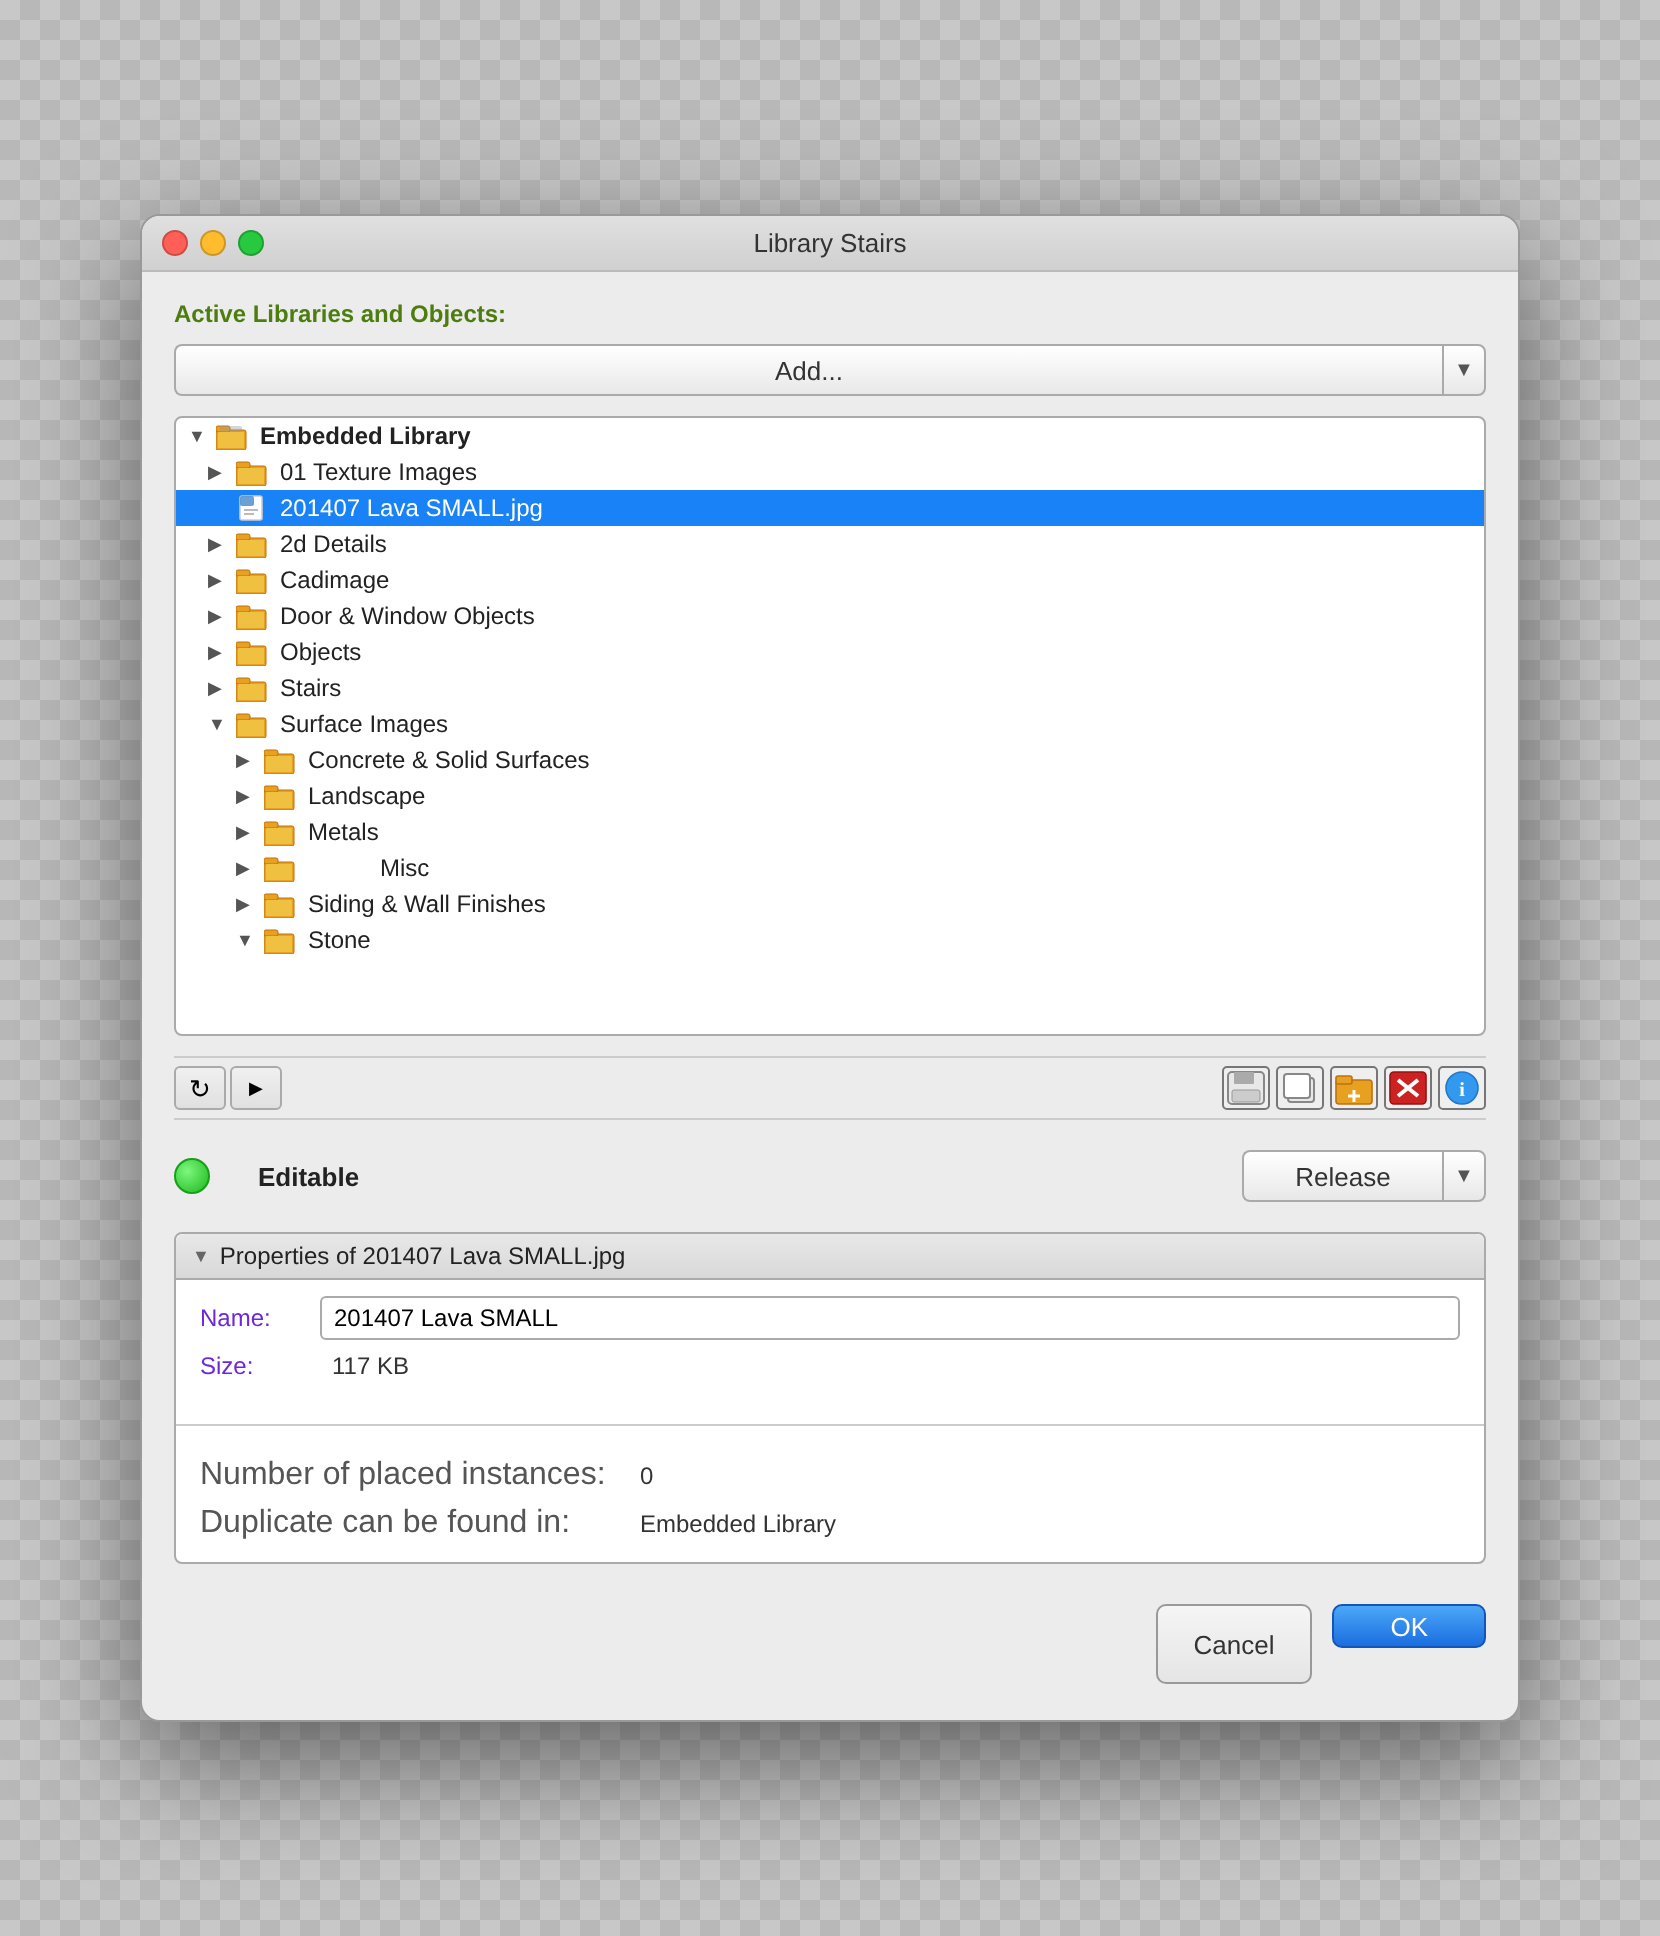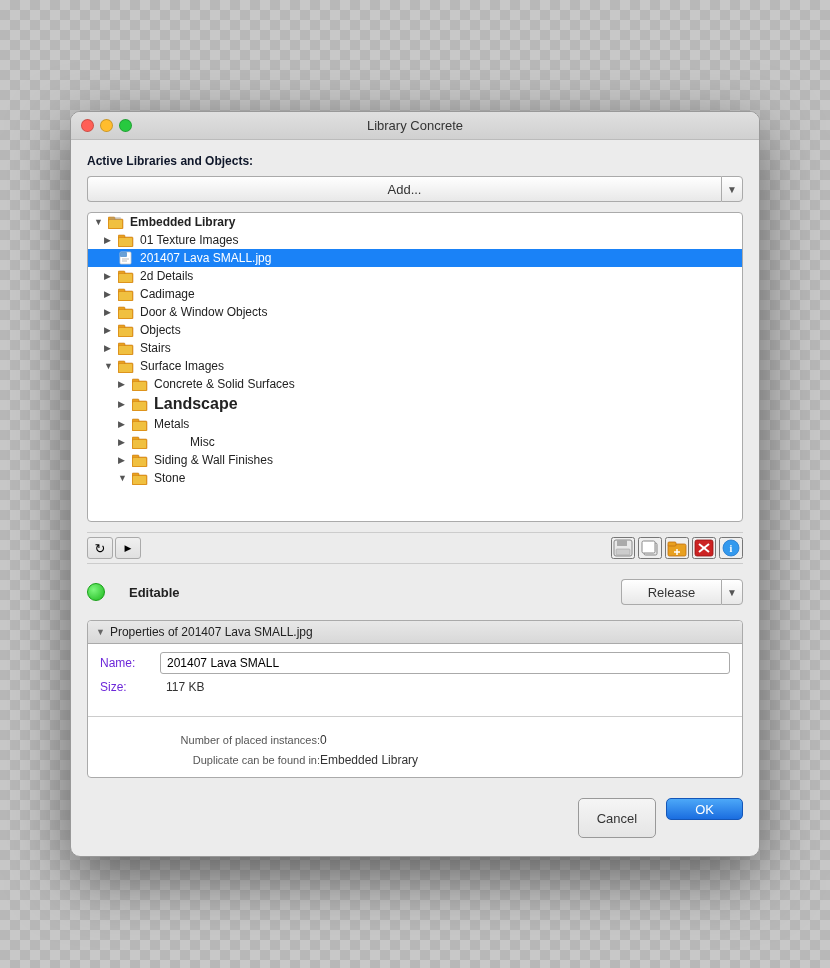--- a/index.html
+++ b/index.html
@@ -67,21 +67,21 @@
     }
 
     
     .dialog-content {
       padding: 14px 16px;
     }
 
     .section-label {
       font-size: 12px;
       font-weight: 600;
-      color: #0f172a;
+      color: #4d7c0f;
       margin-bottom: 8px;
     }
 
     
     .add-row {
       display: flex;
       margin-bottom: 10px;
     }
 
     .add-button {
@@ -329,25 +329,24 @@
       padding: 8px 12px 4px;
     }
 
     .stat-row {
       display: flex;
       align-items: center;
       margin-bottom: 6px;
     }
 
     .stat-label {
-      font-size: 11px;
+      font-size: 16px;
       color: #555;
       width: 220px;
       flex-shrink: 0;
-      text-align: right;
     }
 
     .stat-value {
       font-size: 12px;
       color: #333;
     }
 
     
     .action-buttons {
       display: flex;
@@ -399,21 +398,21 @@
 <body>
 
 <div class="dialog">
 
   <div class="titlebar">
     <div class="titlebar-buttons">
       <div class="titlebar-btn btn-close"></div>
       <div class="titlebar-btn btn-min"></div>
       <div class="titlebar-btn btn-max"></div>
     </div>
-    <span class="titlebar-title">Library Concrete</span>
+    <span class="titlebar-title">Library Stairs</span>
   </div>
 
   <div class="dialog-content">
     <div class="section-label">Active Libraries and Objects:</div>
 
     <div class="add-row">
       <button class="add-button">Add...</button>
       <button class="add-dropdown-btn">
         <span>▼</span>
       </button>
@@ -545,21 +544,21 @@
 
       <div class="tree-item indent-2">
         <span class="expand-arrow">▶</span>
         <span class="folder-icon">
           <svg class="folder-svg" viewBox="0 0 16 14" fill="none" xmlns="http://www.w3.org/2000/svg">
             <rect x="0" y="4" width="15" height="10" rx="1" fill="#E8A020" stroke="#C07010" stroke-width="0.5"></rect>
             <rect x="0" y="2" width="7" height="3" rx="1" fill="#E8A020" stroke="#C07010" stroke-width="0.5"></rect>
             <rect x="1" y="5" width="13" height="8" rx="0.5" fill="#F0C040"></rect>
           </svg>
         </span>
-        <span style="font-size:16px;font-weight:bold;">Landscape</span>
+        <span style="font-size:12px;">Landscape</span>
       </div>
 
       <div class="tree-item indent-2">
         <span class="expand-arrow">▶</span>
         <span class="folder-icon">
           <svg class="folder-svg" viewBox="0 0 16 14" fill="none" xmlns="http://www.w3.org/2000/svg">
             <rect x="0" y="4" width="15" height="10" rx="1" fill="#E8A020" stroke="#C07010" stroke-width="0.5"></rect>
             <rect x="0" y="2" width="7" height="3" rx="1" fill="#E8A020" stroke="#C07010" stroke-width="0.5"></rect>
             <rect x="1" y="5" width="13" height="8" rx="0.5" fill="#F0C040"></rect>
           </svg>

